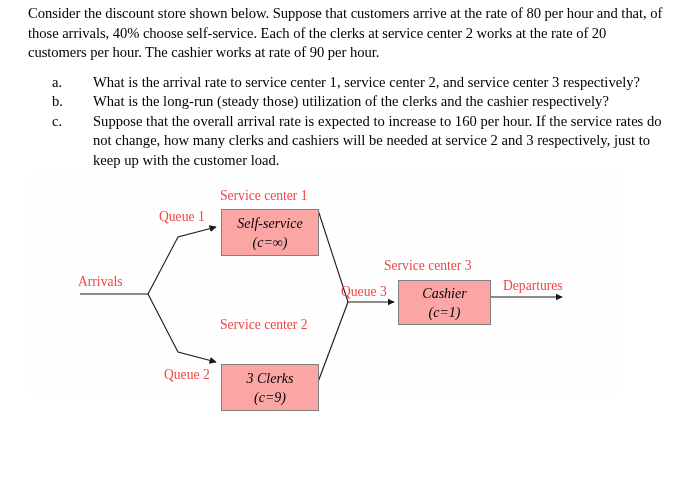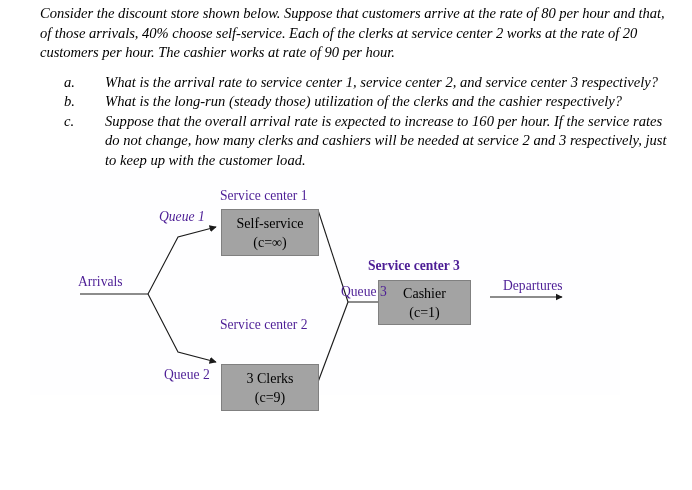--- a/index.html
+++ b/index.html
@@ -12,24 +12,23 @@
     height: 490px;
     position: relative;
     font-family: "Liberation Serif", "DejaVu Serif", serif;
     color: #000000;
     overflow: hidden;
   }
 
   
   #problem-text {
     position: absolute;
-    left: 40px;
+    left: 28px;
     top: 4px;
     width: 636px;
-    font-style: italic;
   }
   #intro-paragraph {
     font-size: 14.6px;
     line-height: 19.5px;
     text-align: left;
     margin: 0;
     letter-spacing: -0.05px;
   }
   #question-list {
     margin: 10px 0 0 0;
@@ -67,49 +66,50 @@
     width: 692px;
     height: 490px;
     pointer-events: none;
   }
 
   .dg-label {
     position: absolute;
     font-family: "Liberation Serif", "DejaVu Serif", serif;
     font-size: 13.6px;
     line-height: 16px;
-    color: #4c1d95;
+    color: #ef4444;
     white-space: nowrap;
   }
 
   .node-box {
     position: absolute;
     border: 1px solid #808080;
     box-shadow: 0 0 0 0 transparent;
-    background: #a3a3a3;
+    background: #fca5a5;
     text-align: center;
     font-size: 14px;
     line-height: 19px;
     display: flex;
     flex-direction: column;
     justify-content: center;
     align-items: center;
+    font-style: italic;
   }
   .node-box .nb-line { display: block; white-space: nowrap; }
 
   
   #box-sc1  { left: 221px; top: 209px; width: 96px; height: 45px; }
   #box-sc2  { left: 221px; top: 337px; width: 96px; height: 45px; margin-top: 27px; }
-  #box-sc3  { left: 378px; top: 280px; width: 91px; height: 43px; }
+  #box-sc3  { left: 398px; top: 280px; width: 91px; height: 43px; }
 
   #label-sc1 { left: 220px; top: 188px; }
   #label-sc2 { left: 220px; top: 317px; }
-  #label-sc3 { left: 368px; top: 258px; font-weight: bold; }
+  #label-sc3 { left: 384px; top: 258px; }
 
-  #label-q1  { left: 159px; top: 209px; font-style: italic; }
+  #label-q1  { left: 159px; top: 209px; }
   #label-q2  { left: 164px; top: 367px; }
   #label-q3  { left: 341px; top: 284px; text-align: center; }
   #label-arrivals { left: 78px; top: 274px; }
   #label-departures { left: 503px; top: 278px; }
 </style>
 </head>
 <body>
 
 <div id="problem-text">
   <p id="intro-paragraph">Consider the discount store shown below. Suppose that customers arrive at the rate of 80 per hour and that, of those arrivals, 40% choose self-service. Each of the clerks at service center 2 works at the rate of 20 customers per hour. The cashier works at rate of 90 per hour.</p>

